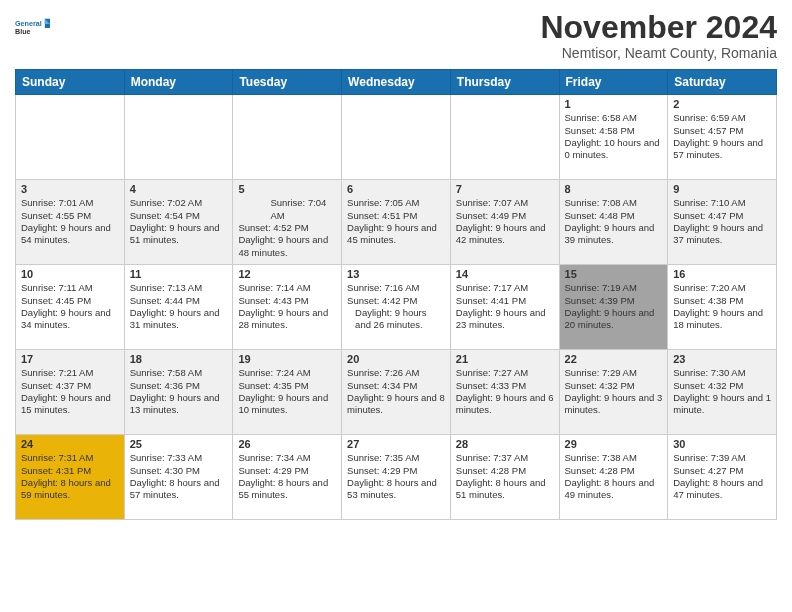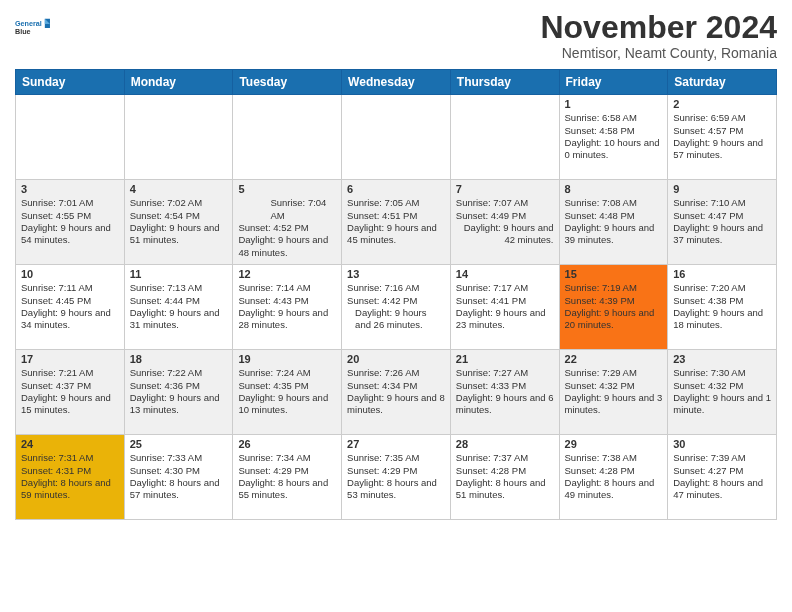--- a/index.html
+++ b/index.html
@@ -155,21 +155,21 @@
           <td style="background: rgb(240, 240, 240);">
             <span class="day-num">6</span>
             <span style="display:block;line-height:1.3;">Sunrise: 7:05 AM</span>
             <span style="display:block;line-height:1.3;">Sunset: 4:51 PM</span>
             <span style="display:block;line-height:1.3;">Daylight: 9 hours and 45 minutes.</span>
           </td>
           <td style="background: rgb(240, 240, 240);">
             <span class="day-num">7</span>
             <span style="display:block;line-height:1.3;">Sunrise: 7:07 AM</span>
             <span style="display:block;line-height:1.3;">Sunset: 4:49 PM</span>
-            <span style="display:block;line-height:1.3;text-align:right;">Daylight: 9 hours and 42 minutes.</span>
+            <span style="display:block;line-height:1.3;">Daylight: 9 hours and 42 minutes.</span>
           </td>
           <td style="background: rgb(240, 240, 240);">
             <span class="day-num">8</span>
             <span style="display:block;line-height:1.3;">Sunrise: 7:08 AM</span>
             <span style="display:block;line-height:1.3;">Sunset: 4:48 PM</span>
             <span style="display:block;line-height:1.3;">Daylight: 9 hours and 39 minutes.</span>
           </td>
           <td style="background: rgb(240, 240, 240);">
             <span class="day-num">9</span>
             <span style="display:block;line-height:1.3;">Sunrise: 7:10 AM</span>
@@ -201,21 +201,21 @@
             <span style="display:block;line-height:1.3;">Sunrise: 7:16 AM</span>
             <span style="display:block;line-height:1.3;">Sunset: 4:42 PM</span>
             <span style="display:block;line-height:1.3;margin-left:8px;">Daylight: 9 hours and 26 minutes.</span>
           </td>
           <td style="background: rgb(255, 255, 255);">
             <span class="day-num">14</span>
             <span style="display:block;line-height:1.3;">Sunrise: 7:17 AM</span>
             <span style="display:block;line-height:1.3;">Sunset: 4:41 PM</span>
             <span style="display:block;line-height:1.3;">Daylight: 9 hours and 23 minutes.</span>
           </td>
-          <td style="background: #f97316;">
+          <td style="background: #a3a3a3;">
             <span class="day-num">15</span>
             <span style="display:block;line-height:1.3;">Sunrise: 7:19 AM</span>
             <span style="display:block;line-height:1.3;">Sunset: 4:39 PM</span>
             <span style="display:block;line-height:1.3;">Daylight: 9 hours and 20 minutes.</span>
           </td>
           <td style="background: rgb(255, 255, 255);">
             <span class="day-num">16</span>
             <span style="display:block;line-height:1.3;">Sunrise: 7:20 AM</span>
             <span style="display:block;line-height:1.3;">Sunset: 4:38 PM</span>
             <span style="display:block;line-height:1.3;">Daylight: 9 hours and 18 minutes.</span>
@@ -223,21 +223,21 @@
         </tr>
         <tr class="row-even">
           <td style="background: rgb(240, 240, 240);">
             <span class="day-num">17</span>
             <span style="display:block;line-height:1.3;">Sunrise: 7:21 AM</span>
             <span style="display:block;line-height:1.3;">Sunset: 4:37 PM</span>
             <span style="display:block;line-height:1.3;">Daylight: 9 hours and 15 minutes.</span>
           </td>
           <td style="background: rgb(240, 240, 240);">
             <span class="day-num">18</span>
-            <span style="display:block;line-height:1.3;">Sunrise: 7:22 AM</span>
+            <span style="display:block;line-height:1.3;">Sunrise: 7:58 AM</span>
             <span style="display:block;line-height:1.3;">Sunset: 4:36 PM</span>
             <span style="display:block;line-height:1.3;">Daylight: 9 hours and 13 minutes.</span>
           </td>
           <td style="background: rgb(240, 240, 240);">
             <span class="day-num">19</span>
             <span style="display:block;line-height:1.3;">Sunrise: 7:24 AM</span>
             <span style="display:block;line-height:1.3;">Sunset: 4:35 PM</span>
             <span style="display:block;line-height:1.3;">Daylight: 9 hours and 10 minutes.</span>
           </td>
           <td style="background: rgb(240, 240, 240);">

